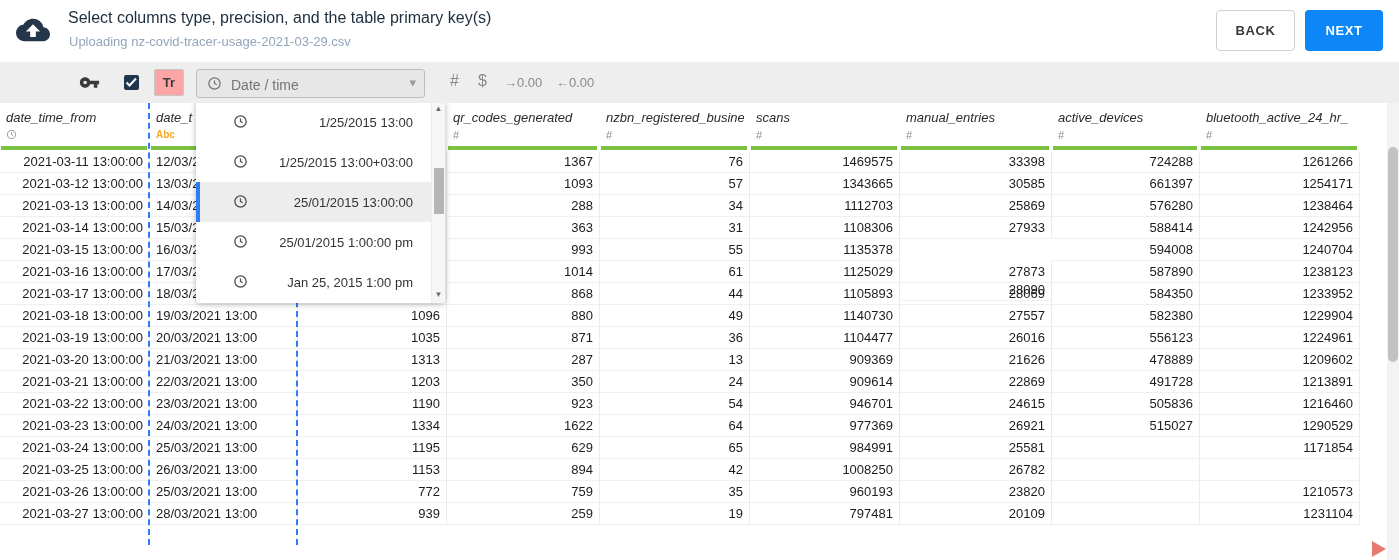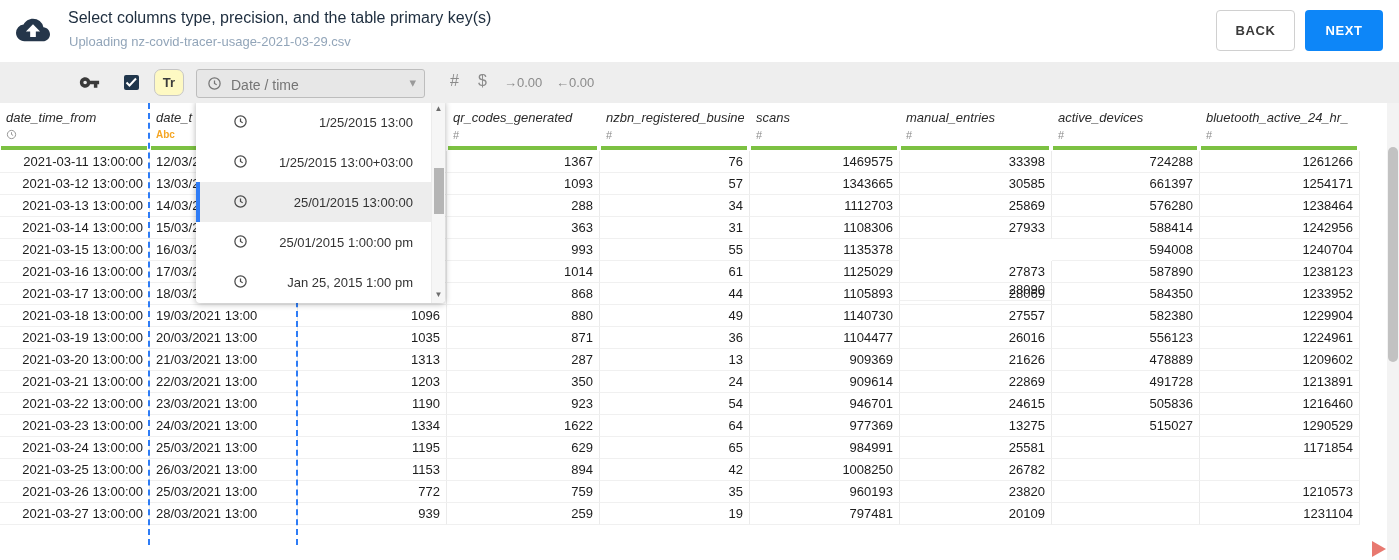--- a/index.html
+++ b/index.html
@@ -15,22 +15,22 @@
     letter-spacing: .6px; cursor: pointer; font-family: inherit; text-align: center; }
   .btn-back { right: 104px; width: 79px; background: #fff; border: 1px solid #d0d0d0; color: #3a3a3a; }
   .btn-next { right: 16px; width: 78px; background: #0d86f8; border: none; color: #fff; }
 
   
   .toolbar { position: absolute; left: 0; top: 62px; width: 1399px; height: 41px; background: #eeeeee; z-index: 20; }
   .key-btn { position: absolute; left: 78px; top: 10px; width: 22px; height: 22px; background: none; border: none; cursor: pointer; }
   .checkbox { position: absolute; left: 124px; top: 13px; width: 15px; height: 15px; background: #20364c;
     border-radius: 2px; cursor: pointer; }
   .checkbox svg { position: absolute; left: 1px; top: 2px; }
-  .tr-btn { position: absolute; left: 154px; top: 7px; width: 30px; height: 27px; background: #fef9c3;
-    border: 1px solid #c6c6c6; border-radius: 7px; color: #3c3c3c; font-size: 13px; font-weight: bold;
+  .tr-btn { position: absolute; left: 154px; top: 7px; width: 30px; height: 27px; background: #fca5a5;
+    border: 1px solid #c6c6c6; border-radius: 2px; color: #3c3c3c; font-size: 13px; font-weight: bold;
     font-family: inherit; cursor: pointer; }
   .type-select { position: absolute; left: 196px; top: 7px; width: 229px; height: 29px; background: #e7e7e7;
     border: 1px solid #bdbdbd; border-radius: 3px; cursor: pointer; }
   .type-select .sel-clock { position: absolute; left: 10px; top: 6px; }
   .type-select .sel-label { position: absolute; left: 34px; top: 7px; font-size: 14px; color: #757575; }
   .type-select .sel-chevron { position: absolute; right: 8px; top: 5px; font-size: 13px; color: #9a9a9a; }
   .tb-btn { position: absolute; top: 10px; background: none; border: none; color: #8b8b8b; cursor: pointer; font-family: inherit; }
   .hash-btn { left: 450px; font-size: 16px; }
   .dollar-btn { left: 478px; font-size: 16px; }
   .prec-inc { left: 504px; top: 13px; font-size: 13px; }
@@ -312,21 +312,21 @@
         <div class="td right" style="width: 148px;">505836</div>
         <div class="td right" style="width: 160px;">1216460</div>
       </div>
       <div class="tr">
         <div class="td right" style="width: 150px;">2021-03-23 13:00:00</div>
         <div class="td left" style="width: 148px;">24/03/2021 13:00</div>
         <div class="td right" style="width: 149px;">1334</div>
         <div class="td right" style="width: 153px;">1622</div>
         <div class="td right" style="width: 150px;">64</div>
         <div class="td right" style="width: 150px;">977369</div>
-        <div class="td right" style="width: 152px;">13275</div>
+        <div class="td right" style="width: 152px;">26921</div>
         <div class="td right" style="width: 148px;">515027</div>
         <div class="td right" style="width: 160px;">1290529</div>
       </div>
       <div class="tr">
         <div class="td right" style="width: 150px;">2021-03-24 13:00:00</div>
         <div class="td left" style="width: 148px;">25/03/2021 13:00</div>
         <div class="td right" style="width: 149px;">1195</div>
         <div class="td right" style="width: 153px;">629</div>
         <div class="td right" style="width: 150px;">65</div>
         <div class="td right" style="width: 150px;">984991</div>

